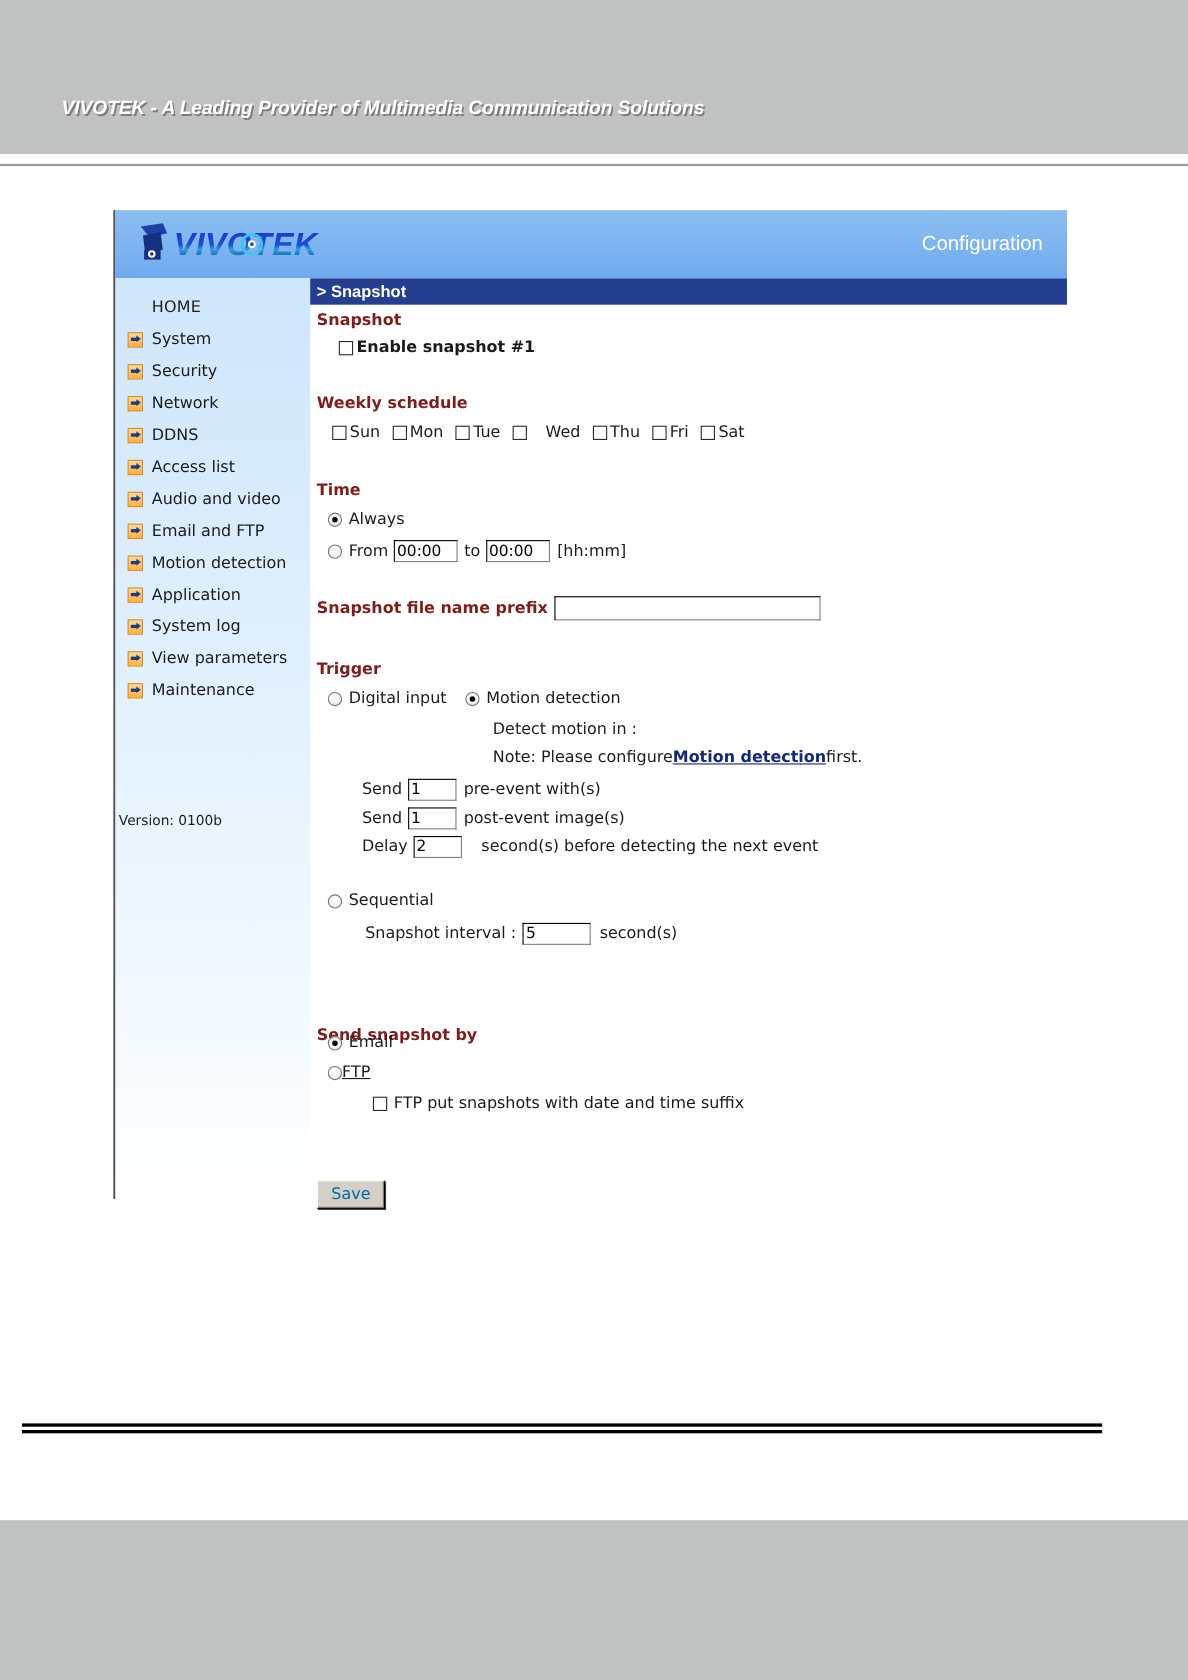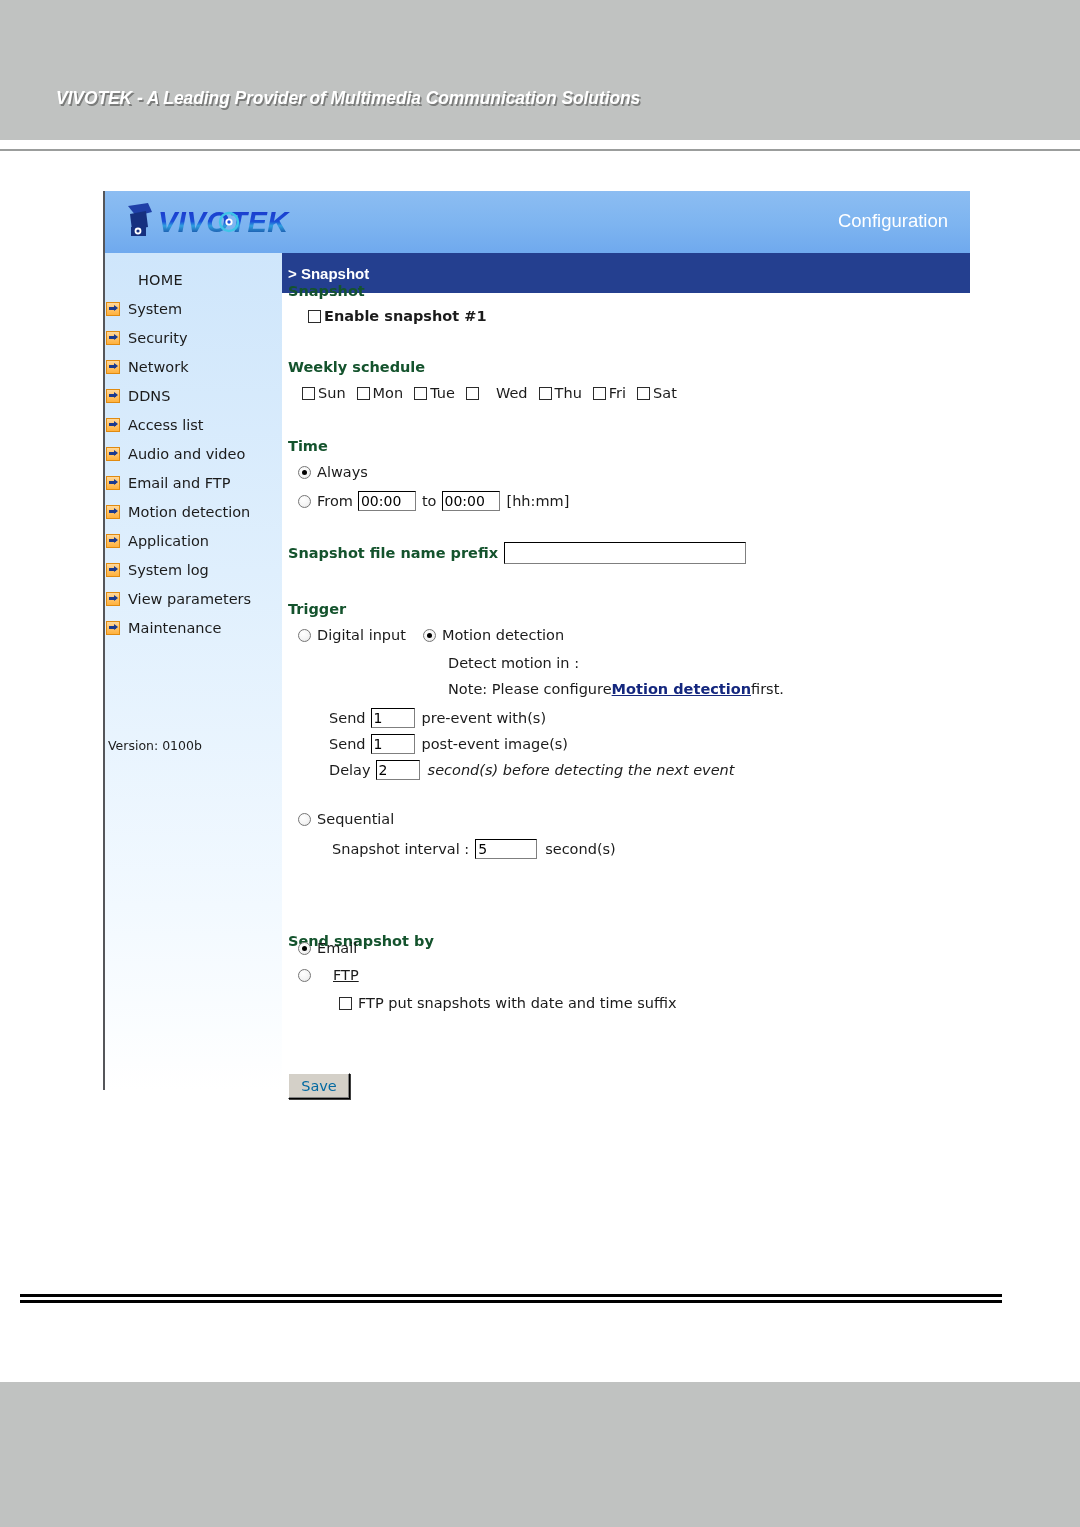--- a/index.html
+++ b/index.html
@@ -80,21 +80,21 @@
     width: 192px; height: 837px;
     background: linear-gradient(to bottom, #cfe6fb 0%, #dfeffd 38%, #f2f9ff 78%, #ffffff 100%);
     border-right: 2px solid #8fb8da;
     box-sizing: border-box;
   }
   .menu { position: absolute; left: 0; top: 0; width: 100%; }
   .menu-item {
     position: relative;
     height: 29px;
     display: flex; align-items: center;
-    padding-left: 1px;
+    padding-left: 11px;
     white-space: nowrap;
   }
   .menu-item .arrow {
     width: 14px; height: 14px;
     flex: 0 0 14px;
     border: 1px solid #e08a10;
     background: linear-gradient(to bottom,#ffd89a,#ffb13c);
     margin-right: 8px;
     position: relative;
     box-sizing: border-box;
@@ -127,35 +127,35 @@
   }
 
   
   .content {
     position: absolute; left: 177px; top: 62px;
     width: 688px; height: 837px;
     background: #ffffff;
   }
   .page-title-bar {
     position: absolute; left: 0; top: 0;
-    width: 688px; height: 40px;
+    width: 688px; height: 24px;
     background: #243f8f;
     display: flex; align-items: center;
   }
   .page-title-bar .ptitle {
     font-family: "Liberation Sans", sans-serif;
     font-weight: bold; font-size: 15px; color: #ffffff;
     padding-left: 6px; white-space: nowrap;
   }
 
   .cbody { position: absolute; left: 0; top: 24px; width: 688px; }
 
   .sec-head {
     font-family: "DejaVu Sans", sans-serif;
-    font-weight: bold; font-size: 14.5px; color: #14532d;
+    font-weight: bold; font-size: 14.5px; color: #7f1d1d;
     white-space: nowrap;
   }
   .txt {
     font-family: "DejaVu Sans", sans-serif;
     font-size: 14.5px; color: #1b1b1b;
     white-space: nowrap;
   }
 
   .row { position: absolute; display: flex; align-items: center; white-space: nowrap; }
 
@@ -412,21 +412,21 @@
 
       <div class="row" style="left:47px; top:457px;">
         <span class="txt">Send</span>
         <input class="tf tiny" type="text" style="margin-left: 5px;" value="1">
         <span class="txt" style="margin-left:7px;">post-event image(s)</span>
       </div>
 
       <div class="row" style="left:47px; top:483px;">
         <span class="txt">Delay</span>
         <input class="tf tiny" type="text" style="margin-left: 5px;" value="2">
-        <span class="txt" style="margin-left:8px;font-style:italic;">second(s) before detecting the next event</span>
+        <span class="txt" style="margin-left:18px;">second(s) before detecting the next event</span>
       </div>
 
       <div class="row" style="left:16px; top:534px;">
         <span class="rb"></span>
         <span class="txt" style="margin-left:6px;">Sequential</span>
       </div>
 
       <div class="row" style="left:50px; top:562px;">
         <span class="txt">Snapshot interval :</span>
         <input class="tf" type="text" style="margin-left: 6px; width: 62px;" value="5">
@@ -435,21 +435,21 @@
 
       <div class="row sec-head" style="left:6px; top:656px;">Send snapshot by</div>
 
       <div class="row" style="left:16px; top:663px;">
         <span class="rb on"></span>
         <span class="txt" style="margin-left:6px;">Email</span>
       </div>
 
       <div class="row" style="left:16px; top:690px;">
         <span class="rb"></span>
-        <span class="txt" style="margin-left:22px;text-decoration:underline;">FTP</span>
+        <span class="txt" style="margin-left:0;text-decoration:underline;">FTP</span>
       </div>
 
       <div class="row" style="left:57px; top:718px;">
         <span class="cb"></span>
         <span class="txt" style="margin-left:6px;">FTP put snapshots with date and time suffix</span>
       </div>
 
       <button class="savebtn">Save</button>
 
     </div>

